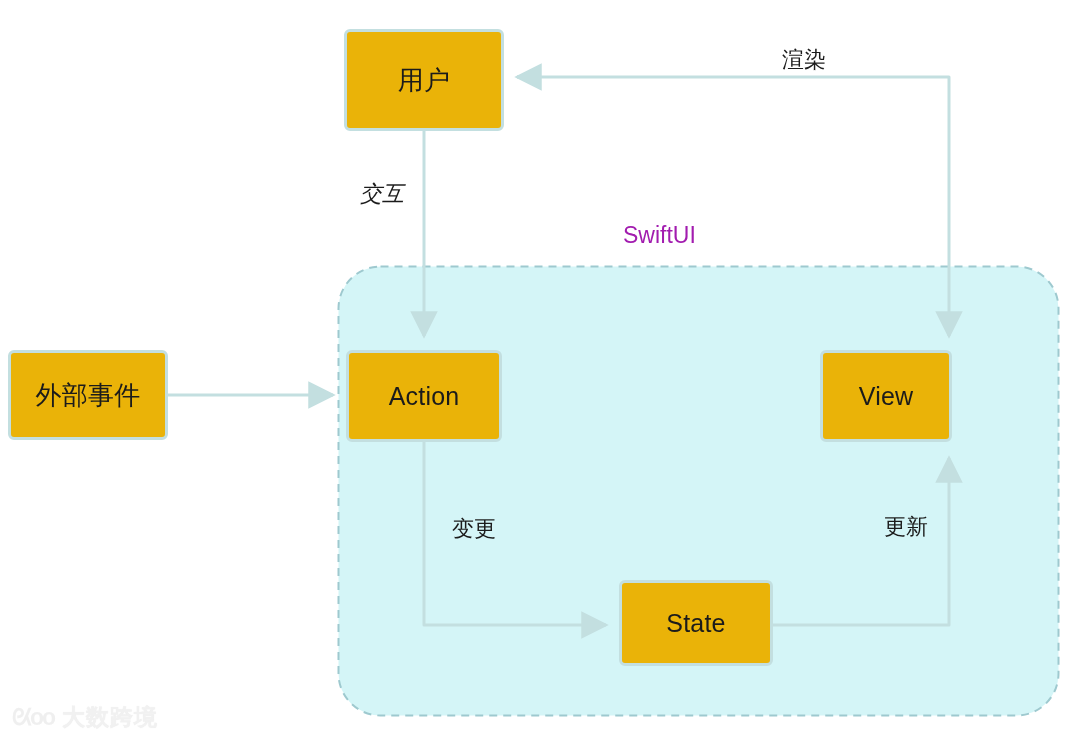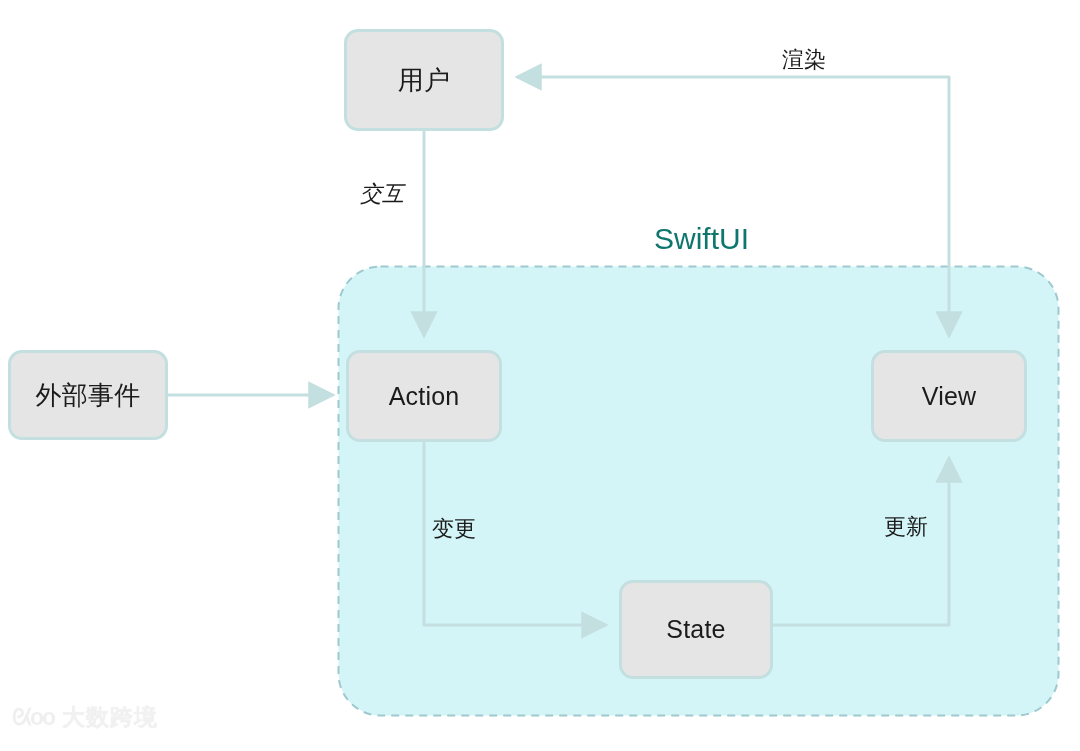--- a/index.html
+++ b/index.html
@@ -22,62 +22,62 @@
     position: absolute;
     left: 0;
     top: 0;
     width: 1080px;
     height: 751px;
   }
   
   .node {
     position: absolute;
     box-sizing: border-box;
-    background: #e5e5e5;
+    background: #eab308;
     border: 3px solid #c3dfe0;
-    border-radius: 14px;
+    border-radius: 6px;
     display: flex;
     align-items: center;
     justify-content: center;
     color: #1b1b1b;
     letter-spacing: 0.2px;
   }
   .node-label {
     display: block;
     line-height: 1;
   }
   .node.cjk .node-label { font-size: 26px; }
   .node.latin .node-label { font-size: 25px; }
 
   #node-user      { left: 344px; top: 29px;  width: 160px; height: 102px; }
   #node-external  { left: 8px;   top: 350px; width: 160px; height: 90px; }
   #node-action    { left: 346px; top: 350px; width: 156px; height: 92px; }
-  #node-view      { left: 871px; top: 350px; width: 156px; height: 92px; }
-  #node-state     { left: 619px; top: 580px; width: 154px; height: 99px; }
+  #node-view      { left: 820px; top: 350px; width: 132px; height: 92px; }
+  #node-state     { left: 619px; top: 580px; width: 154px; height: 86px; }
 
   
   .edge-label {
     position: absolute;
     color: #1b1b1b;
     font-size: 22px;
     line-height: 1;
     white-space: nowrap;
   }
   #label-interact { left: 360px; top: 183px; font-style: italic; }
   #label-render   { left: 782px; top: 33px; margin-top: 16px; }
-  #label-change   { left: 432px; top: 518px; }
+  #label-change   { left: 452px; top: 518px; }
   #label-update   { left: 884px; top: 518px; font-family: Liberation Mono, monospace; }
 
   
   #label-swiftui {
     position: absolute;
-    left: 654px;
+    left: 623px;
     top: 224px;
-    font-size: 30px;
-    color: #0f766e;
+    font-size: 23px;
+    color: #a21caf;
     line-height: 1;
     white-space: nowrap;
   }
 
   
   #watermark {
     position: absolute;
     left: 12px;
     top: 706px;
     display: flex;

